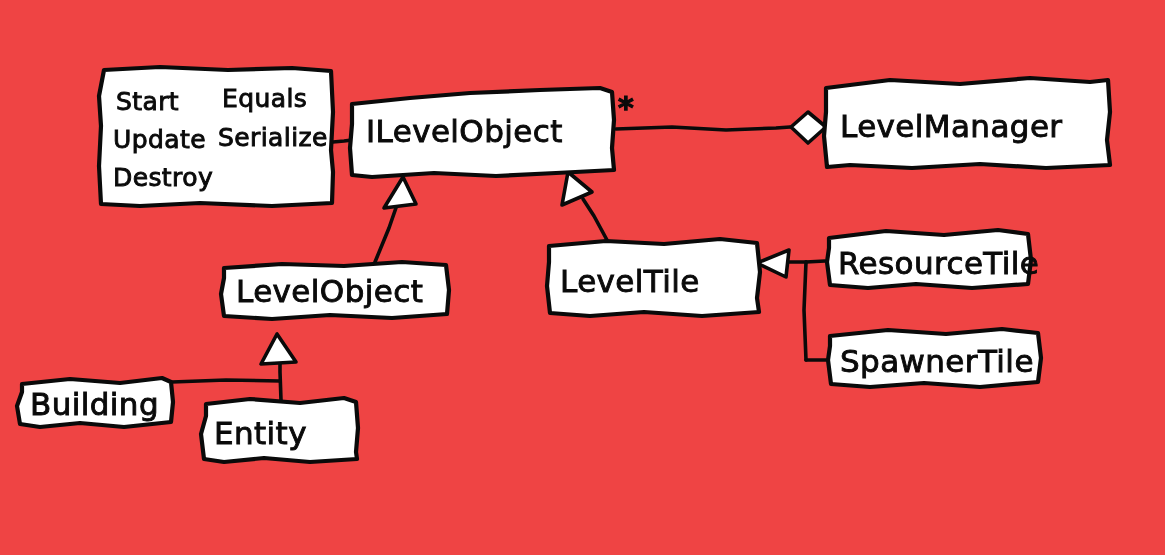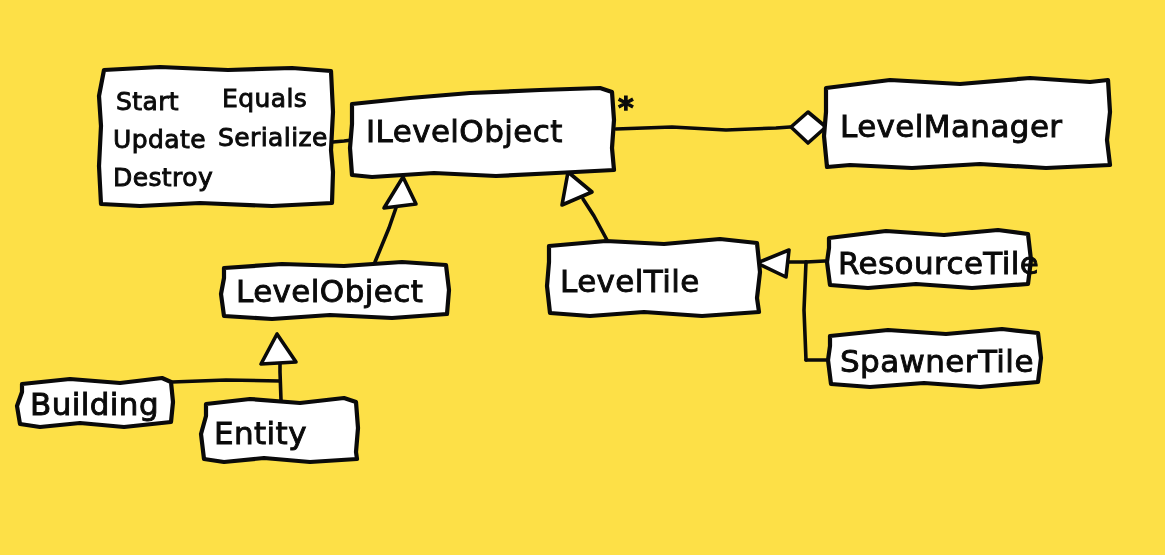--- a/index.html
+++ b/index.html
@@ -8,21 +8,21 @@
     padding: 0;
     background: #ffffff;
   }
   body {
     font-family: "DejaVu Sans", sans-serif;
   }
   #canvas-wrap {
     position: relative;
     width: 1165px;
     height: 555px;
-    background: #fde047;
+    background: #ef4444;
     overflow: hidden;
   }
   svg#diagram {
     position: absolute;
     top: 0;
     left: 0;
     width: 1165px;
     height: 555px;
     display: block;
   }

